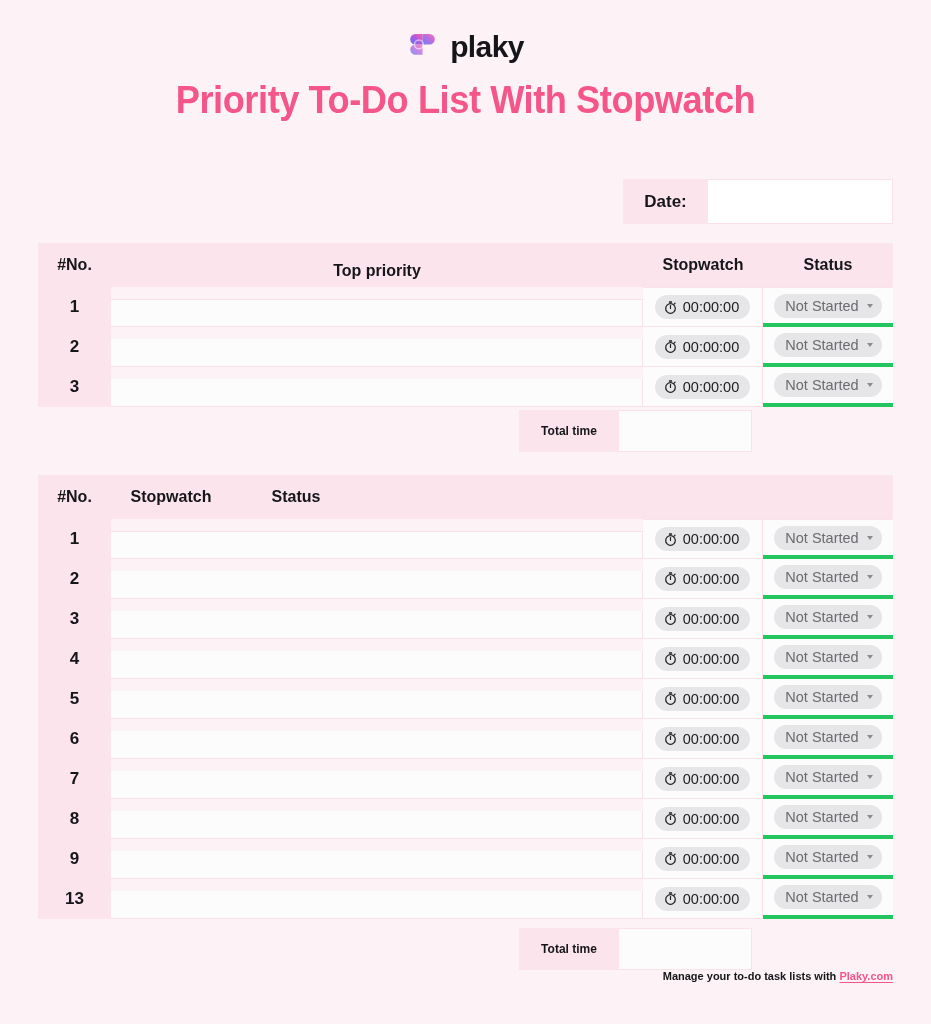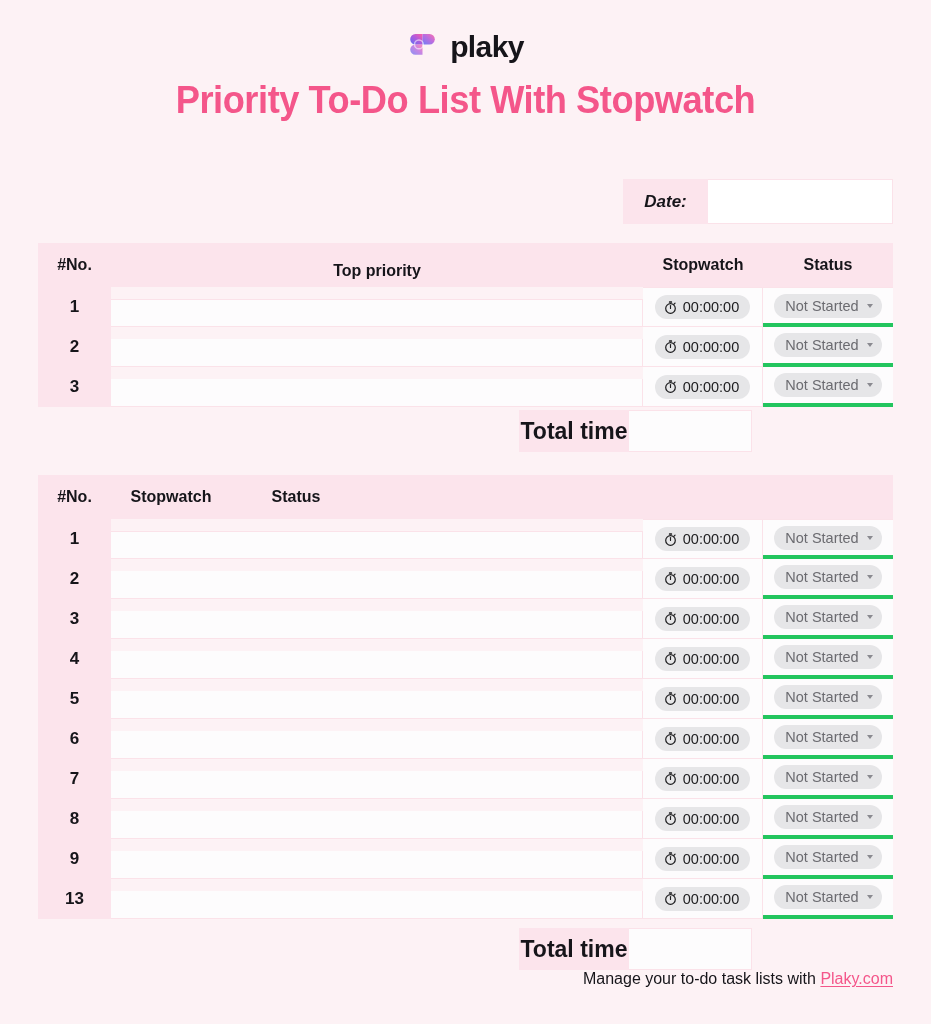--- a/index.html
+++ b/index.html
@@ -50,21 +50,20 @@
   }
 
   
   .date-row {
     position: absolute;
     top: 179px;
     left: 623px;
     width: 270px;
     height: 45px;
     display: flex;
-    font-style: italic;
   }
   .date-label {
     width: 85px;
     background: #fce4ec;
     display: flex;
     align-items: center;
     justify-content: center;
     font-size: 17px;
     font-weight: bold;
     color: #16151a;
@@ -169,43 +168,43 @@
   }
 
   
   .total-row {
     position: absolute;
     display: flex;
     height: 42px;
     width: 233px;
   }
   .total-label {
-    width: 110px;
+    width: 100px;
     background: #fce4ec;
     display: flex;
     align-items: center;
     justify-content: center;
-    font-size: 23px;
+    font-size: 12px;
     font-weight: bold;
     color: #16151a;
   }
   .total-input {
     flex: 1;
     background: #fdfcfd;
     border: 1px solid #fbe2e9;
     border-left: none;
   }
 
   
   .footer {
     position: absolute;
     top: 970px;
     right: 38px;
-    font-size: 16px;
-    font-weight: normal;
+    font-size: 11px;
+    font-weight: bold;
     color: #16151a;
     white-space: nowrap;
   }
   .footer a {
     color: #f4568a;
     text-decoration: underline;
     text-underline-offset: 2px;
   }
 </style>
 </head>

